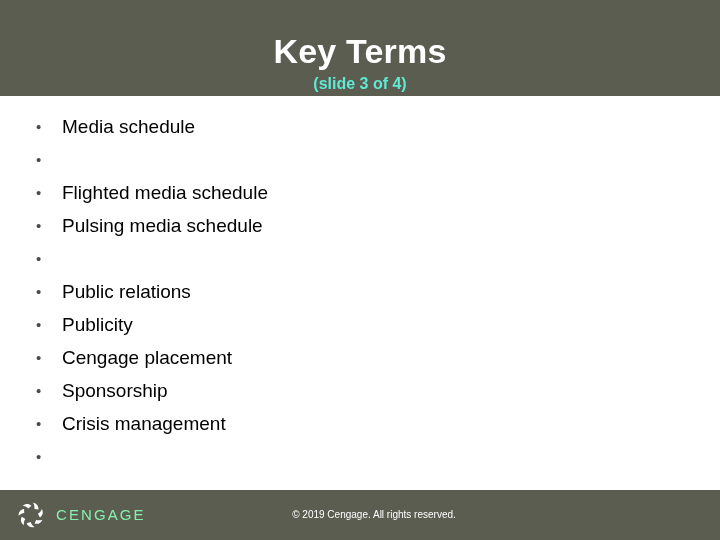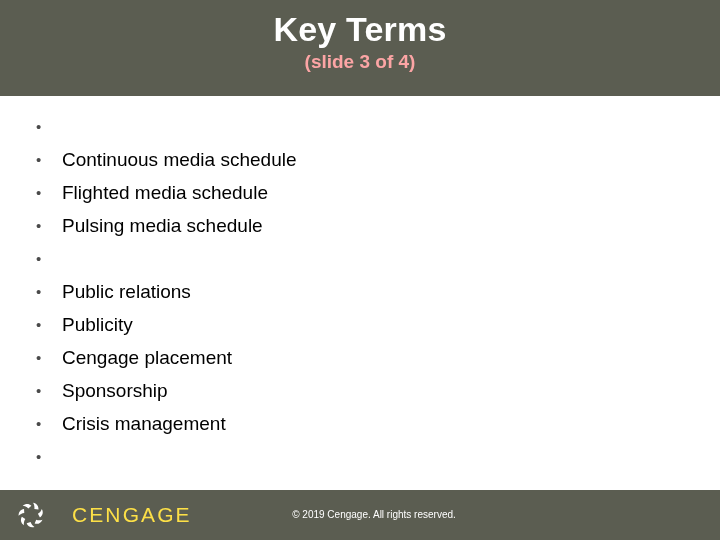--- a/index.html
+++ b/index.html
@@ -28,34 +28,34 @@
     left: 0;
     top: 0;
     width: 720px;
     height: 96px;
     background: #5b5d51;
     display: flex;
     flex-direction: column;
     align-items: center;
     justify-content: flex-start;
     box-sizing: border-box;
-    padding-top: 9px;
+    padding-top: 31px;
   }
   .title {
     color: #ffffff;
     font-size: 34px;
     font-weight: bold;
     line-height: 40px;
     letter-spacing: 0.2px;
     text-align: center;
     white-space: nowrap;
   }
   .subtitle {
-    color: #fca5a5;
-    font-size: 19px;
+    color: #5eead4;
+    font-size: 16px;
     font-weight: bold;
     line-height: 20px;
     text-align: center;
     margin-top: 3px;
     white-space: nowrap;
   }
 
   
   .body-area {
     position: absolute;
@@ -111,24 +111,24 @@
     display: flex;
     align-items: center;
     height: 38px;
   }
   .logo-mark {
     width: 34px;
     height: 34px;
     display: block;
   }
   .logo-word {
-    color: #fde047;
-    font-size: 21px;
+    color: #86efac;
+    font-size: 15px;
     letter-spacing: 2.1px;
-    margin-left: 24px;
+    margin-left: 8px;
     line-height: 34px;
     white-space: nowrap;
   }
   .copyright {
     position: absolute;
     left: 14px;
     top: 0;
     width: 720px;
     height: 50px;
     line-height: 50px;
@@ -145,24 +145,24 @@
 
   <div class="header">
     <div class="title">Key Terms</div>
     <div class="subtitle">(slide 3 of 4)</div>
   </div>
 
   <div class="body-area">
     <ul class="bullet-list">
       <li class="bullet-item">
         <span class="bullet-marker">•</span>
-      </li>
-      <li class="bullet-item">
-        <span class="bullet-marker">•</span>
-        <span class="bullet-text">Continuous media schedule</span>
+        <span class="bullet-text">Media schedule</span>
+      </li>
+      <li class="bullet-item">
+        <span class="bullet-marker">•</span>
       </li>
       <li class="bullet-item">
         <span class="bullet-marker">•</span>
         <span class="bullet-text">Flighted media schedule</span>
       </li>
       <li class="bullet-item">
         <span class="bullet-marker">•</span>
         <span class="bullet-text">Pulsing media schedule</span>
       </li>
       <li class="bullet-item">

